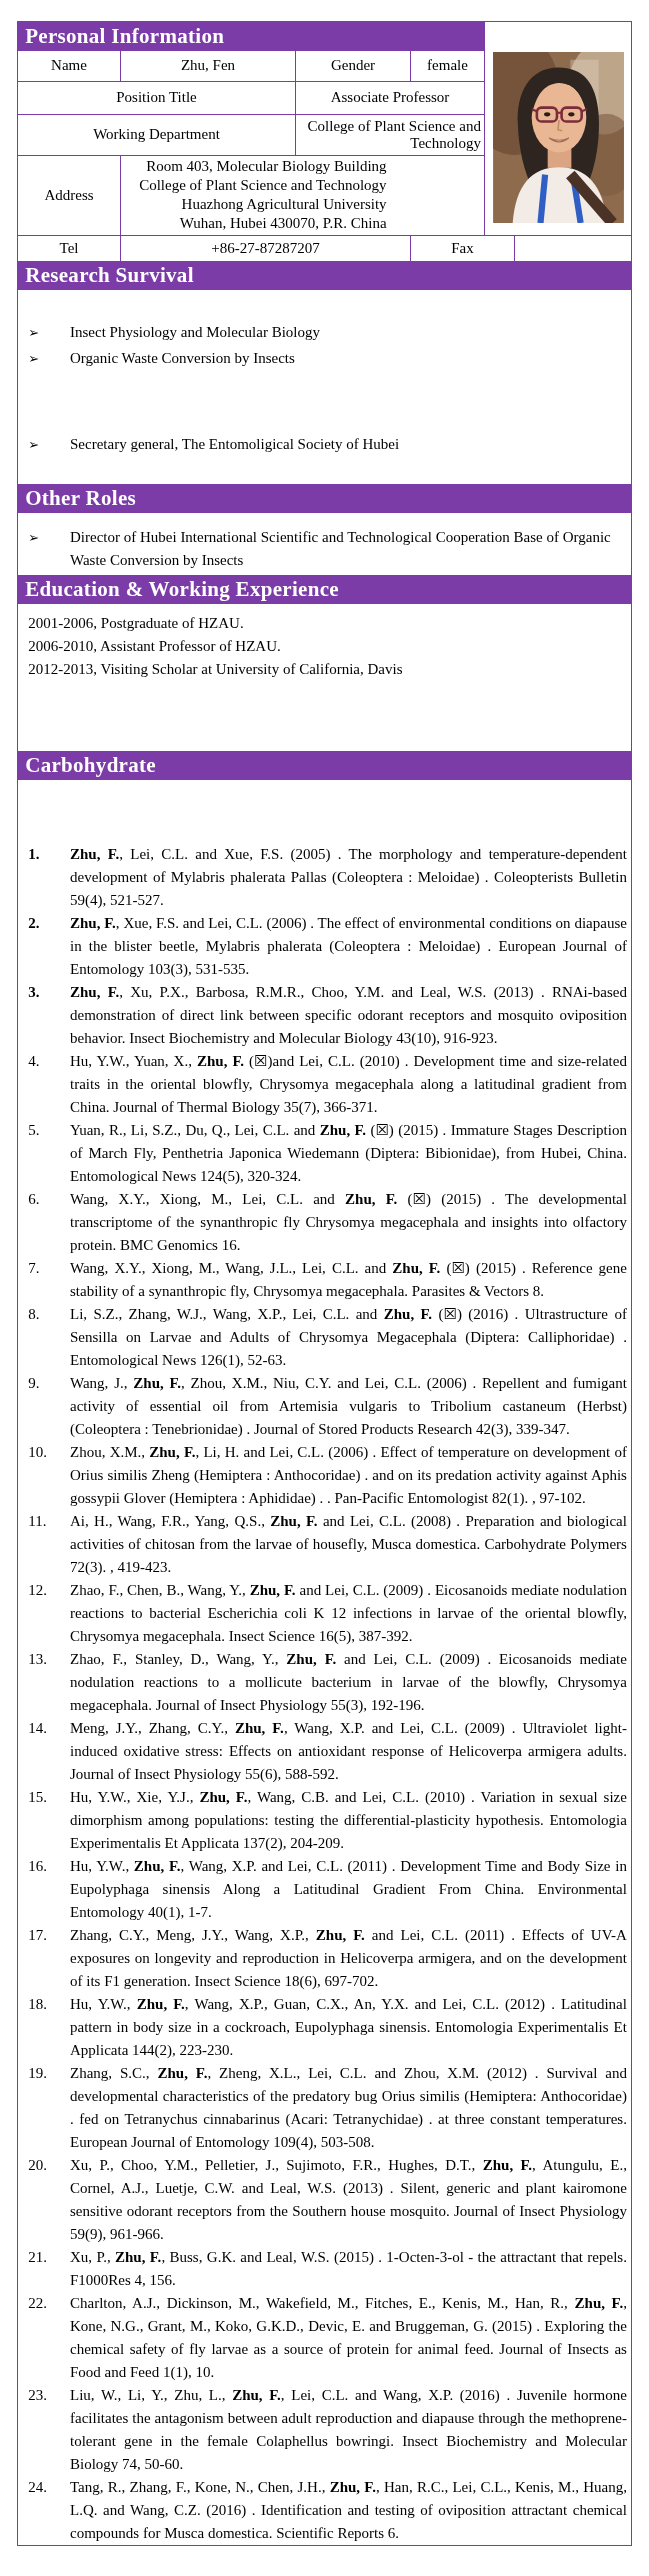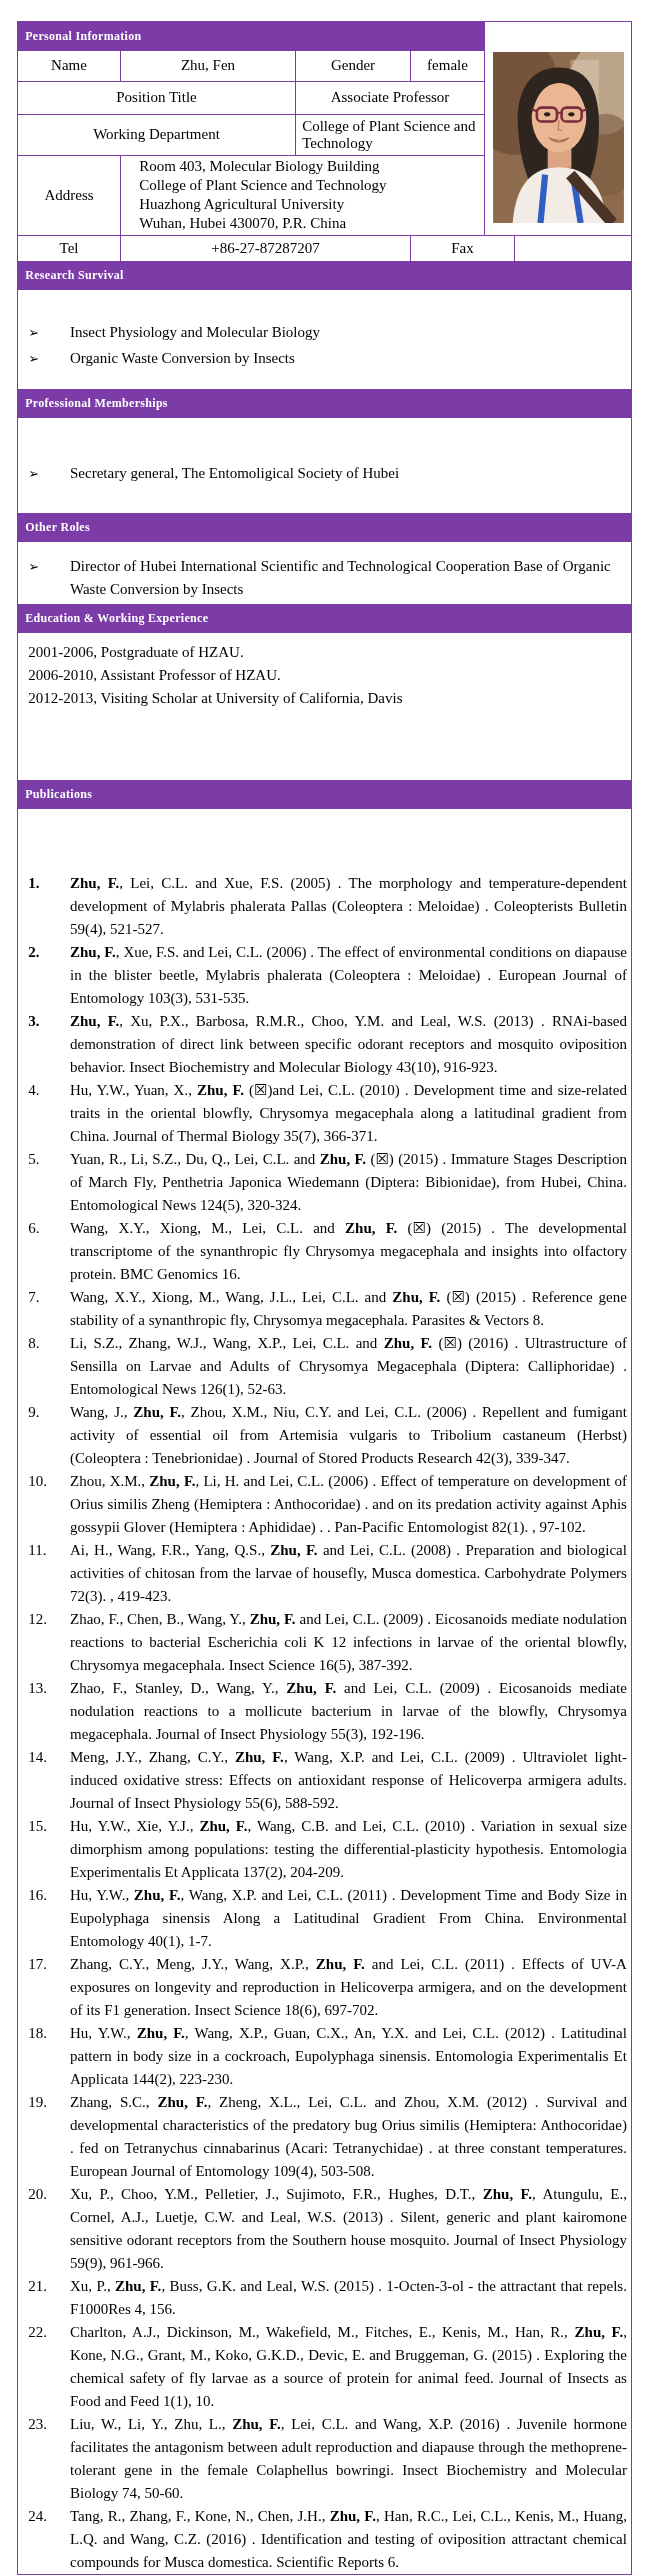--- a/index.html
+++ b/index.html
@@ -1,31 +1,31 @@
 <!DOCTYPE html>
 <html style="font-size:8.2px"><head>
 <meta charset="utf-8">
 <style>
   :root{ --purple:#7B3CA8; }
   html,body{margin:0;padding:0;background:#ffffff;}
   .page{position:relative;width:649px;height:3075px;margin:0;background:#fff;
         font-family:"Liberation Serif", serif;color:#000;overflow:hidden;}
   .frame{position:absolute;left:17px;top:20.6px;width:613px;border:1px solid var(--purple);background:#fff;}
-  .bar{background:var(--purple);color:#fff;font-weight:bold;font-size:12px;line-height:29px;height:29px;
+  .bar{background:var(--purple);color:#fff;font-weight:bold;font-size:21px;line-height:29px;height:29px;
        padding-left:7.2px;letter-spacing:0.3px;}
   
   .top{display:flex;}
   .top-left{width:466px;flex:0 0 466px;}
   .vline{width:1px;background:var(--purple);}
   .photo-cell{flex:1;background:#fff;}
   .ptable{display:flex;flex-direction:column;gap:1px;background:var(--purple);font-family:Liberation Serif, serif;}
   .prow{display:grid;gap:1px;background:var(--purple);}
   .cell{background:#fff;display:flex;align-items:center;justify-content:center;
         font-size:15px;text-align:center;padding:1px 3.1px;}
-  .cell.left{justify-content:flex-start;text-align:left;padding-left:6.2px;}
+  .cell.left{justify-content:flex-start;text-align:right;padding-left:6.2px;}
   .r1{grid-template-columns:102px 174px 114px 73px;height:30px;}
   .r2{grid-template-columns:277px 188px;height:32px;}
   .r3{grid-template-columns:277px 188px;height:40px;}
   .r4{grid-template-columns:102px 363px;height:29px;}
   .r5{grid-template-columns:102px 363px;height:79px;}
   .telrow{display:grid;gap:1px;background:var(--purple);grid-template-columns:102px 289px 103px 116px;height:25px;border-top:1px solid var(--purple);}
   .addr .line{line-height:19px;margin-left:12px;}
   .photo-wrap{padding:30px 0 0 8.2px;}
   
   .box{background:#fff;font-size:15px;}
@@ -123,38 +123,37 @@
       <div class="cell">Fax</div>
       <div class="cell"></div>
     </div>
 
     <div class="bar">Research Survival</div>
     <div class="box ri-box">
         <div class="brow"><span class="bullet">➢</span><span>Insect Physiology and Molecular Biology</span></div>
         <div class="brow"><span class="bullet">➢</span><span>Organic Waste Conversion by Insects</span></div>
       </div>
 
-    <div class="bar">Professional Memberships</div>
     <div class="box pm-box">
         <div class="brow"><span class="bullet">➢</span><span>Secretary general, The Entomoligical Society of Hubei</span></div>
       </div>
 
     <div class="bar">Other Roles</div>
     <div class="box or-box">
         <div class="brow"><span class="bullet">➢</span><span>Director of Hubei International Scientific and Technological Cooperation Base of Organic Waste Conversion by Insects</span></div>
       </div>
 
     <div class="bar">Education &amp; Working Experience</div>
     <div class="box edu-box">
         <div class="line">2001-2006, Postgraduate of HZAU.</div>
         <div class="line">2006-2010, Assistant Professor of HZAU.</div>
         <div class="line">2012-2013, Visiting Scholar at University of California, Davis</div>
       </div>
 
-    <div class="bar">Publications</div>
+    <div class="bar">Carbohydrate</div>
     <div class="box pub-box">
       <div>
           <div class="pub"><span class="num">1.</span><span class="bold">Zhu, F.</span><span>, Lei, C.L. and Xue, F.S. (2005) . The morphology and temperature-dependent development of Mylabris phalerata Pallas (Coleoptera : Meloidae) . Coleopterists Bulletin 59(4), 521-527.</span></div>
           <div class="pub"><span class="num">2.</span><span class="bold">Zhu, F.</span><span>, Xue, F.S. and Lei, C.L. (2006) . The effect of environmental conditions on diapause in the blister beetle, Mylabris phalerata (Coleoptera : Meloidae) . European Journal of Entomology 103(3), 531-535.</span></div>
           <div class="pub"><span class="num">3.</span><span class="bold">Zhu, F.</span><span>, Xu, P.X., Barbosa, R.M.R., Choo, Y.M. and Leal, W.S. (2013) . RNAi-based demonstration of direct link between specific odorant receptors and mosquito oviposition behavior. Insect Biochemistry and Molecular Biology 43(10), 916-923.</span></div>
           <div class="pub"><span class="num plain">4.</span><span>Hu, Y.W., Yuan, X., </span><span class="bold">Zhu, F.</span><span> (☒)and Lei, C.L. (2010) . Development time and size-related traits in the oriental blowfly, Chrysomya megacephala along a latitudinal gradient from China. Journal of Thermal Biology 35(7), 366-371.</span></div>
           <div class="pub"><span class="num plain">5.</span><span>Yuan, R., Li, S.Z., Du, Q., Lei, C.L. and </span><span class="bold">Zhu, F.</span><span> (☒) (2015) . Immature Stages Description of March Fly, Penthetria Japonica Wiedemann (Diptera: Bibionidae), from Hubei, China. Entomological News 124(5), 320-324.</span></div>
           <div class="pub"><span class="num plain">6.</span><span>Wang, X.Y., Xiong, M., Lei, C.L. and </span><span class="bold">Zhu, F.</span><span> (☒) (2015) . The developmental transcriptome of the synanthropic fly Chrysomya megacephala and insights into olfactory protein. BMC Genomics 16.</span></div>
           <div class="pub"><span class="num plain">7.</span><span>Wang, X.Y., Xiong, M., Wang, J.L., Lei, C.L. and </span><span class="bold">Zhu, F.</span><span> (☒) (2015) . Reference gene stability of a synanthropic fly, Chrysomya megacephala. Parasites &amp; Vectors 8.</span></div>
           <div class="pub"><span class="num plain">8.</span><span>Li, S.Z., Zhang, W.J., Wang, X.P., Lei, C.L. and </span><span class="bold">Zhu, F.</span><span> (☒) (2016) . Ultrastructure of Sensilla on Larvae and Adults of Chrysomya Megacephala (Diptera: Calliphoridae) . Entomological News 126(1), 52-63.</span></div>

